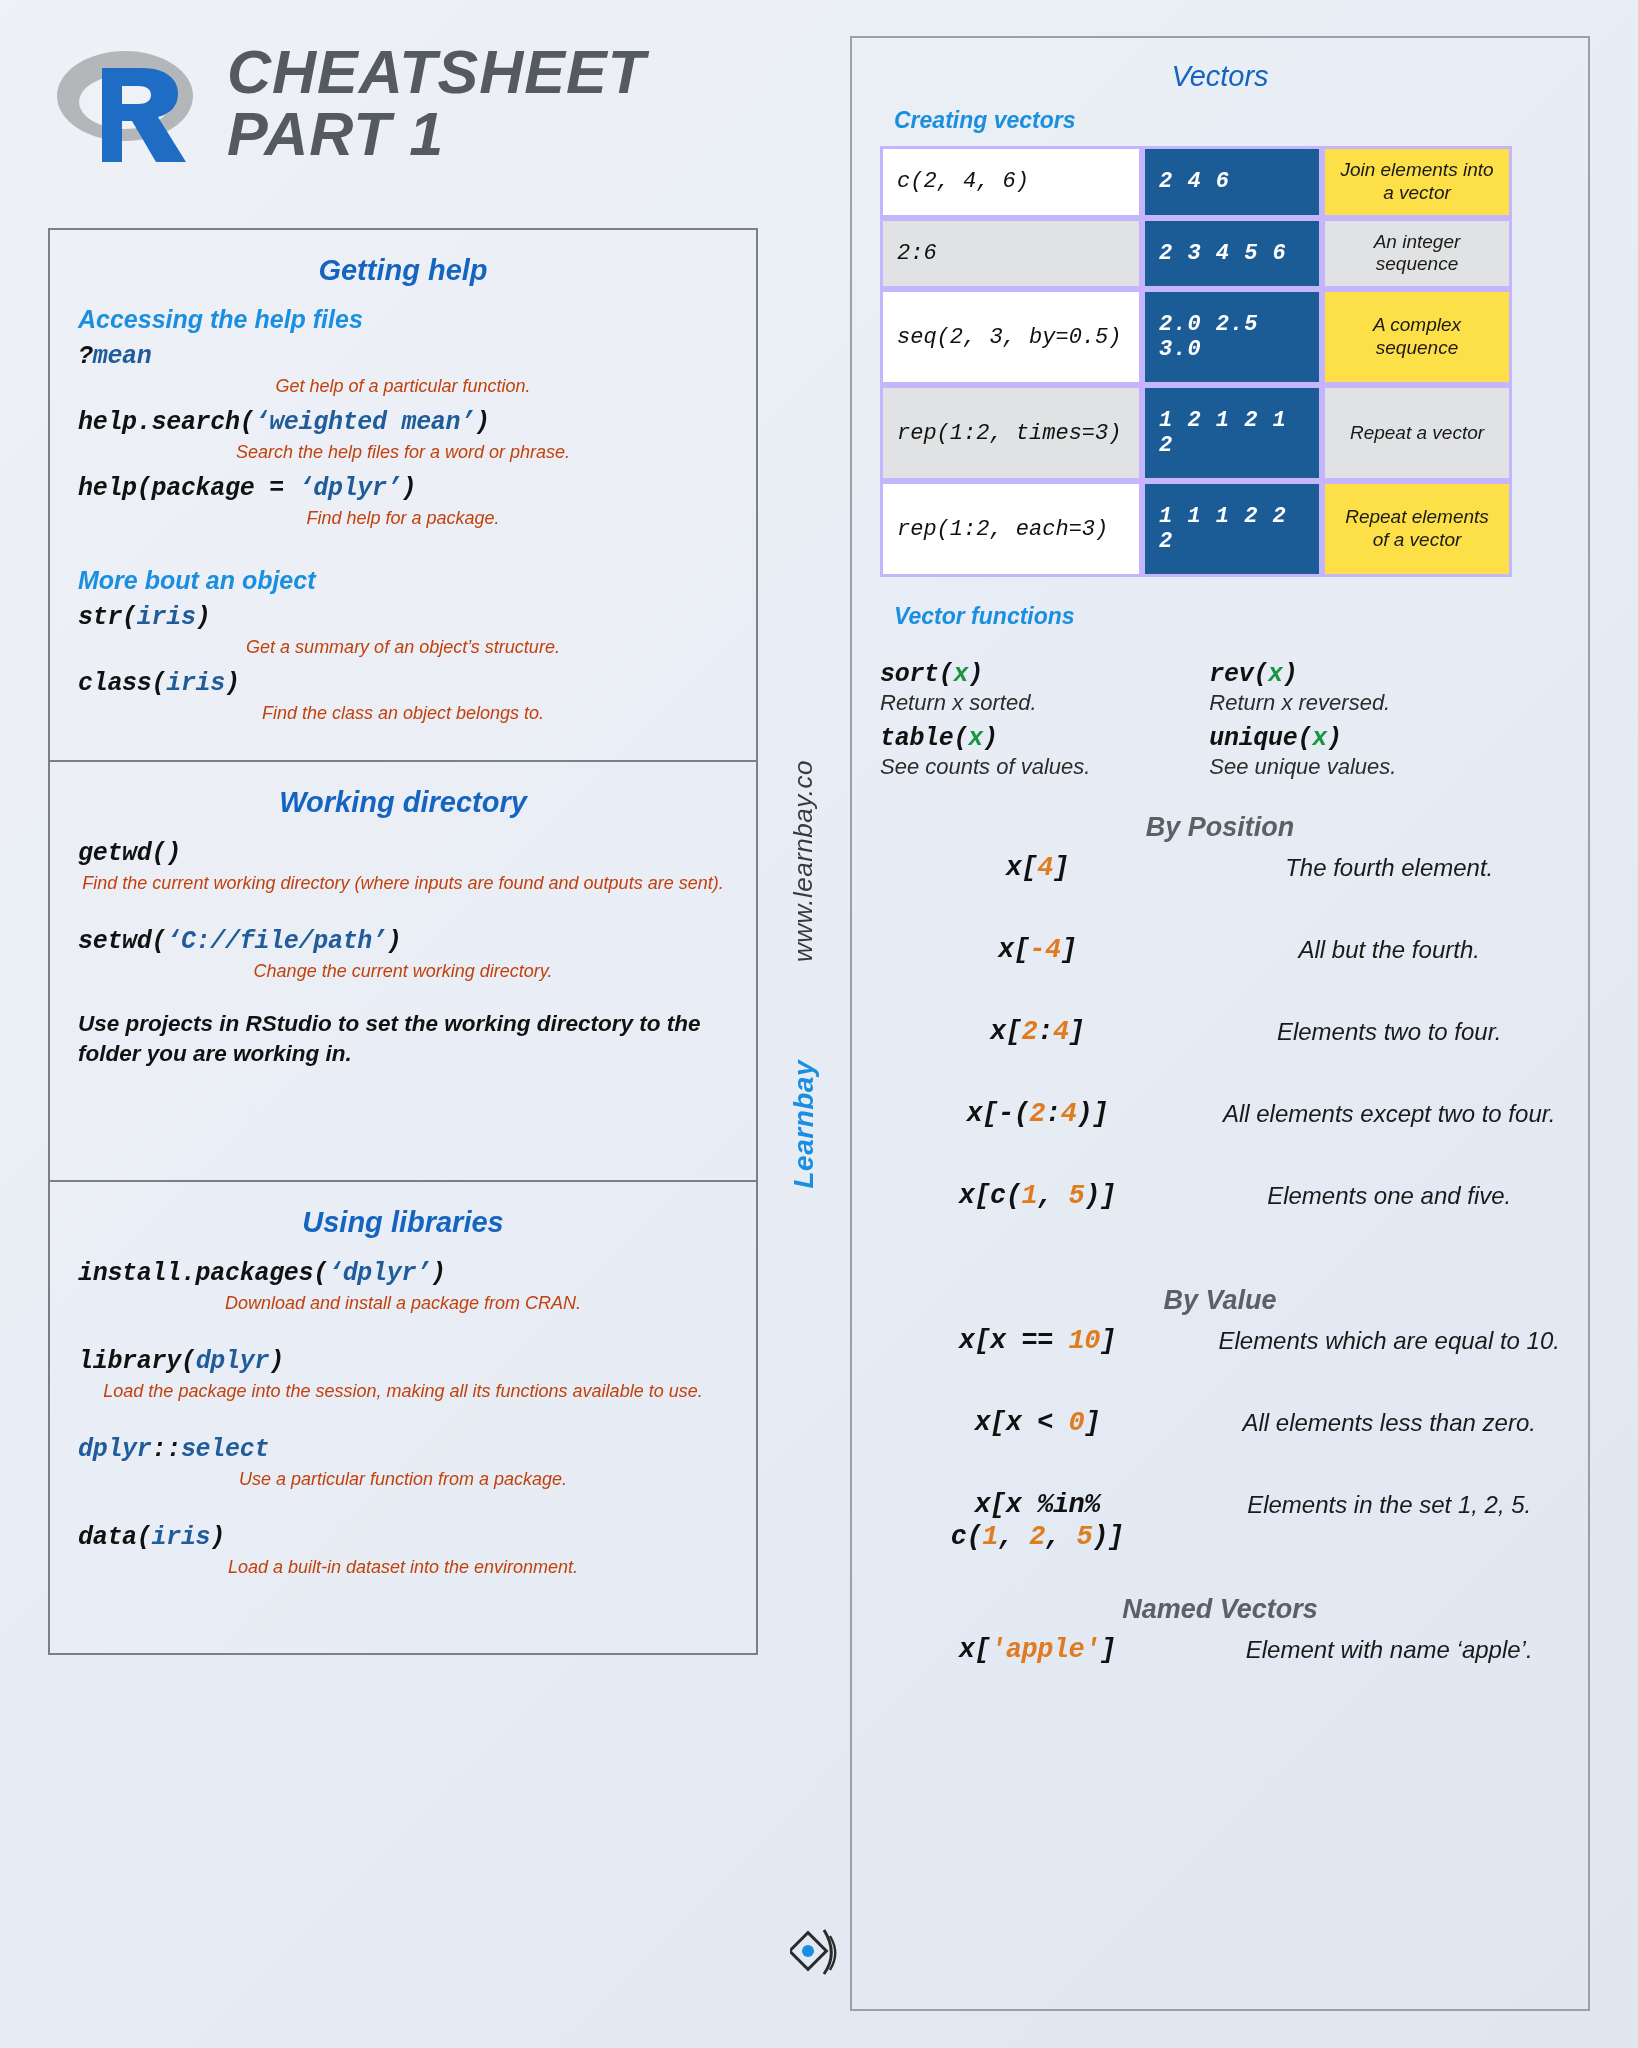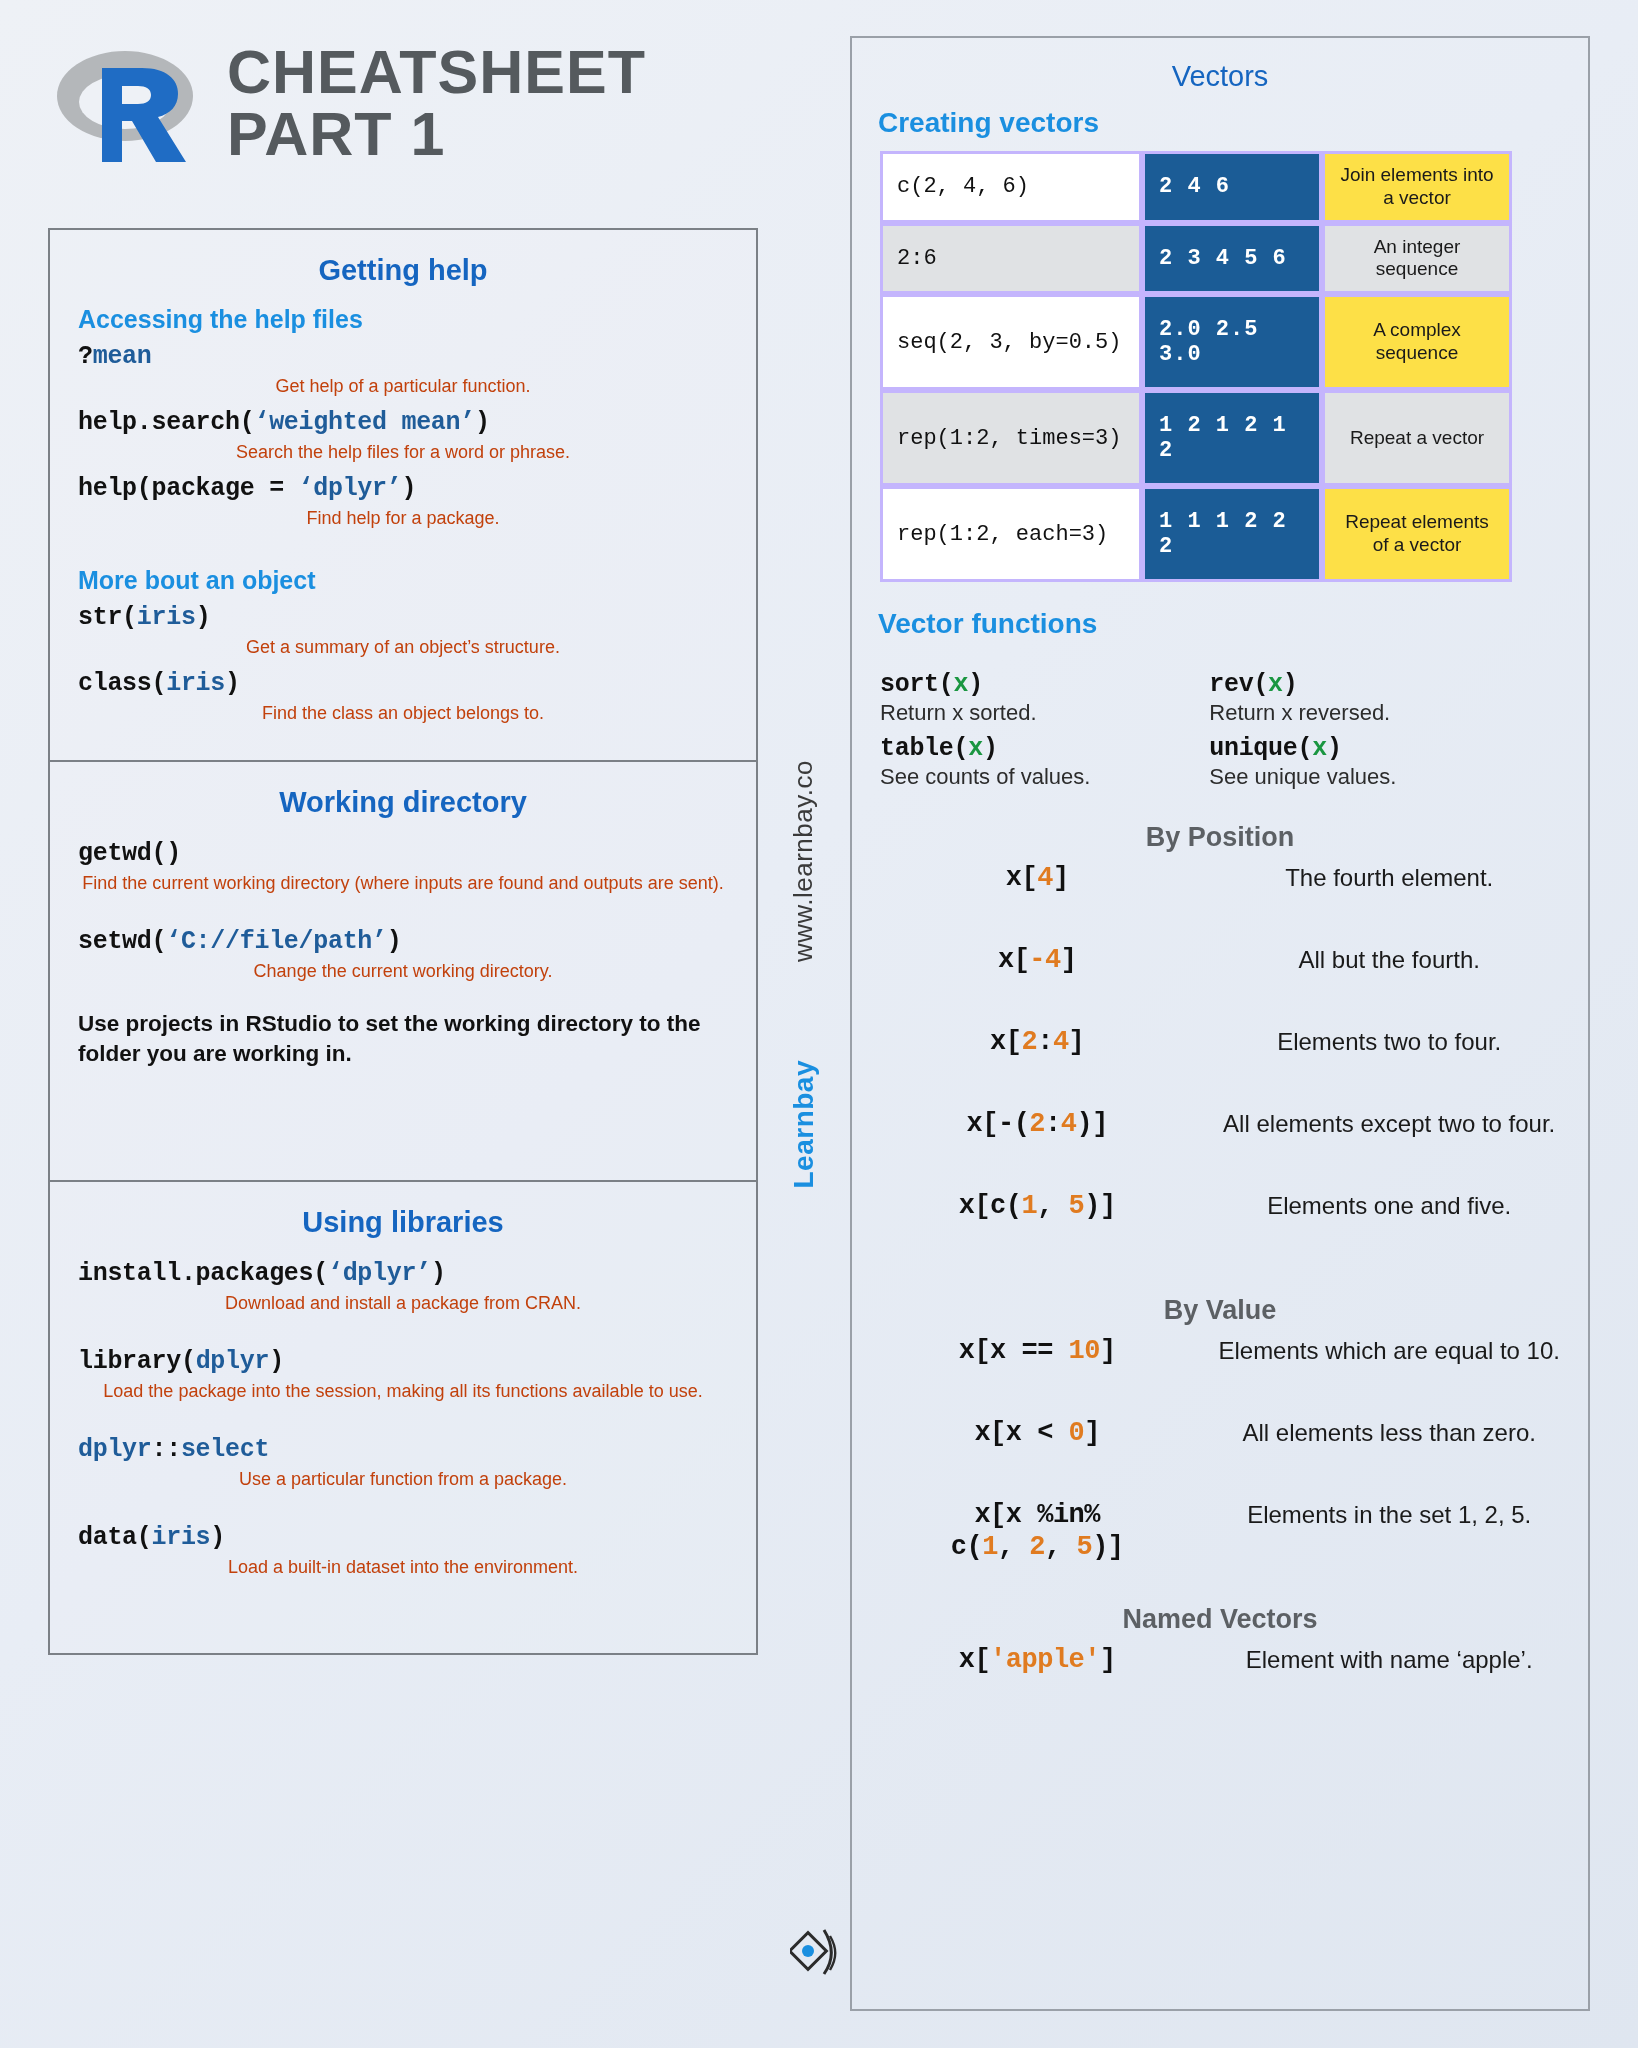--- a/index.html
+++ b/index.html
@@ -4,21 +4,21 @@
 <style>
   * { box-sizing: border-box; }
   html, body { margin:0; padding:0; }
   body {
     width: 1638px; height: 2048px;
     background: linear-gradient(135deg,#eef1f6 0%,#e8edf5 45%,#dfe6f0 100%);
     font-family: "Liberation Sans", sans-serif;
     color:#1a1a1a;
     overflow:hidden;
   }
-  .page { position:relative; width:1638px; height:1828px; padding:0; }
+  .page { position:relative; width:1638px; height:1828px; padding:0;font-style:italic; }
 
   
   .header { position:absolute; left:55px; top:28px; width:760px; height:150px; display:flex; align-items:center; gap:22px; }
   .rlogo { width:150px; height:118px; position:relative; flex:0 0 auto; }
   .title-block { display:flex; flex-direction:column; justify-content:center; }
   .title-line { font-size:61px; font-weight:bold; color:#555a5e; letter-spacing:1px; line-height:1.02; }
 
   
   .left-col { position:absolute; left:48px; top:228px; width:710px; }
   .panel {
@@ -46,21 +46,21 @@
   .lb-word {
     position:absolute; left:0; top:300px;
     writing-mode:vertical-rl; transform:rotate(180deg);
     font-size:28px; font-weight:bold; color:#1a8fe0; letter-spacing:0.5px; white-space:nowrap;
   }
   .lb-mark { position:absolute; left:2px; top:1160px; }
 
   
   .right-col { position:absolute; left:850px; top:36px; width:740px; height:1975px; border:2px solid #9aa0a8; padding:14px 22px 20px 22px; }
   .rc-title { text-align:center; font-size:29px; color:#1565c0; font-weight:normal; margin:8px 0 14px 0; }
-  .rc-sub { font-size:28px; font-weight:bold; color:#1a8fe0; margin:4px 0 12px 4px; }
+  .rc-sub { font-size:23px; font-weight:bold; color:#1a8fe0; margin:4px 0 12px 20px; }
 
   
   table.vec { border-collapse:separate; border-spacing:0; width:632px; margin:0 0 0 6px; table-layout:fixed; }
   table.vec td { border:3px solid #c4b5fd; vertical-align:middle; }
   td.vc-code { width:262px; padding:14px 14px; font-family:"Liberation Mono", monospace; font-size:22px; color:#111; background:#ffffff; }
   tr.alt td.vc-code { background:#e0e2e4; }
   td.vc-val { width:180px; padding:20px 14px; background:#1b5c96; color:#fff; font-family:"Liberation Mono", monospace; font-size:22px; font-weight:bold; letter-spacing:1px; }
   td.vc-desc { width:190px; padding:10px 12px; text-align:center; font-size:19px; color:#1a1a1a; line-height:1.2; background:#fde047; }
   tr.alt td.vc-desc { background:#e0e2e4; }
 

